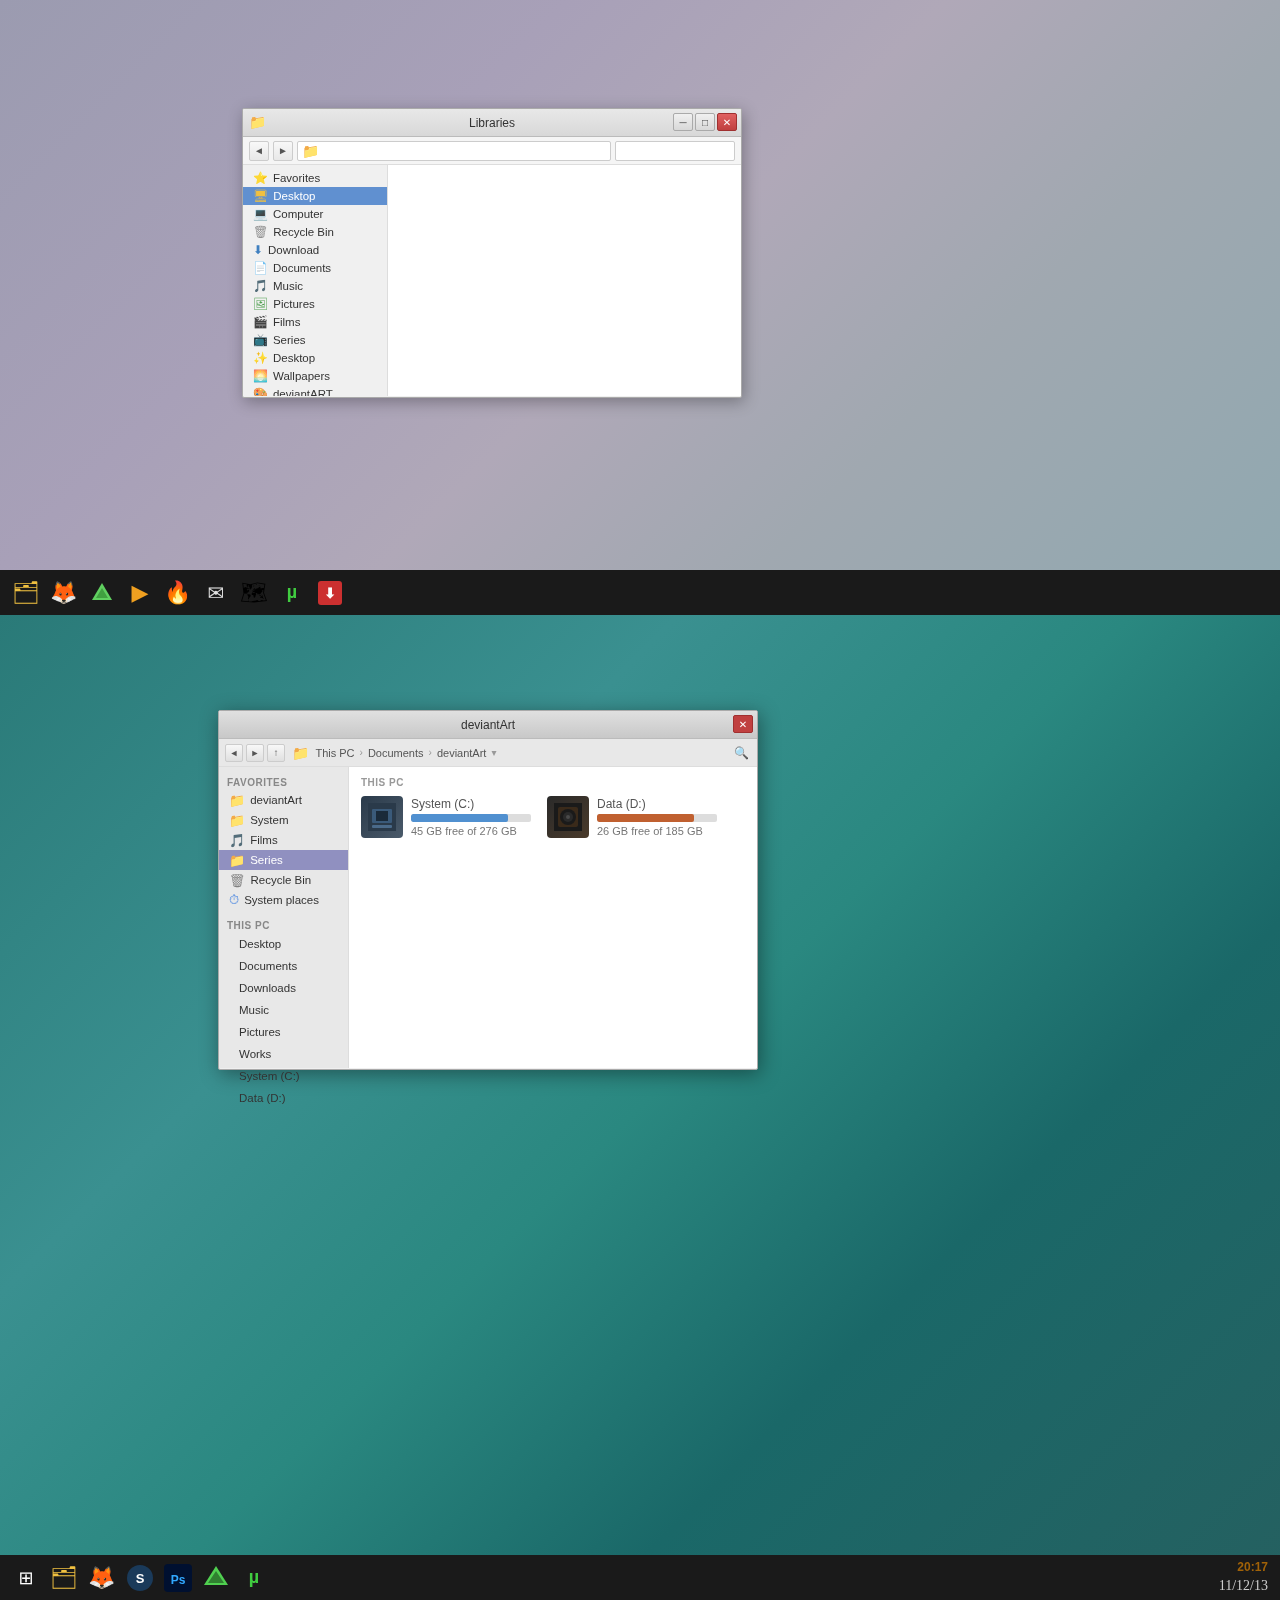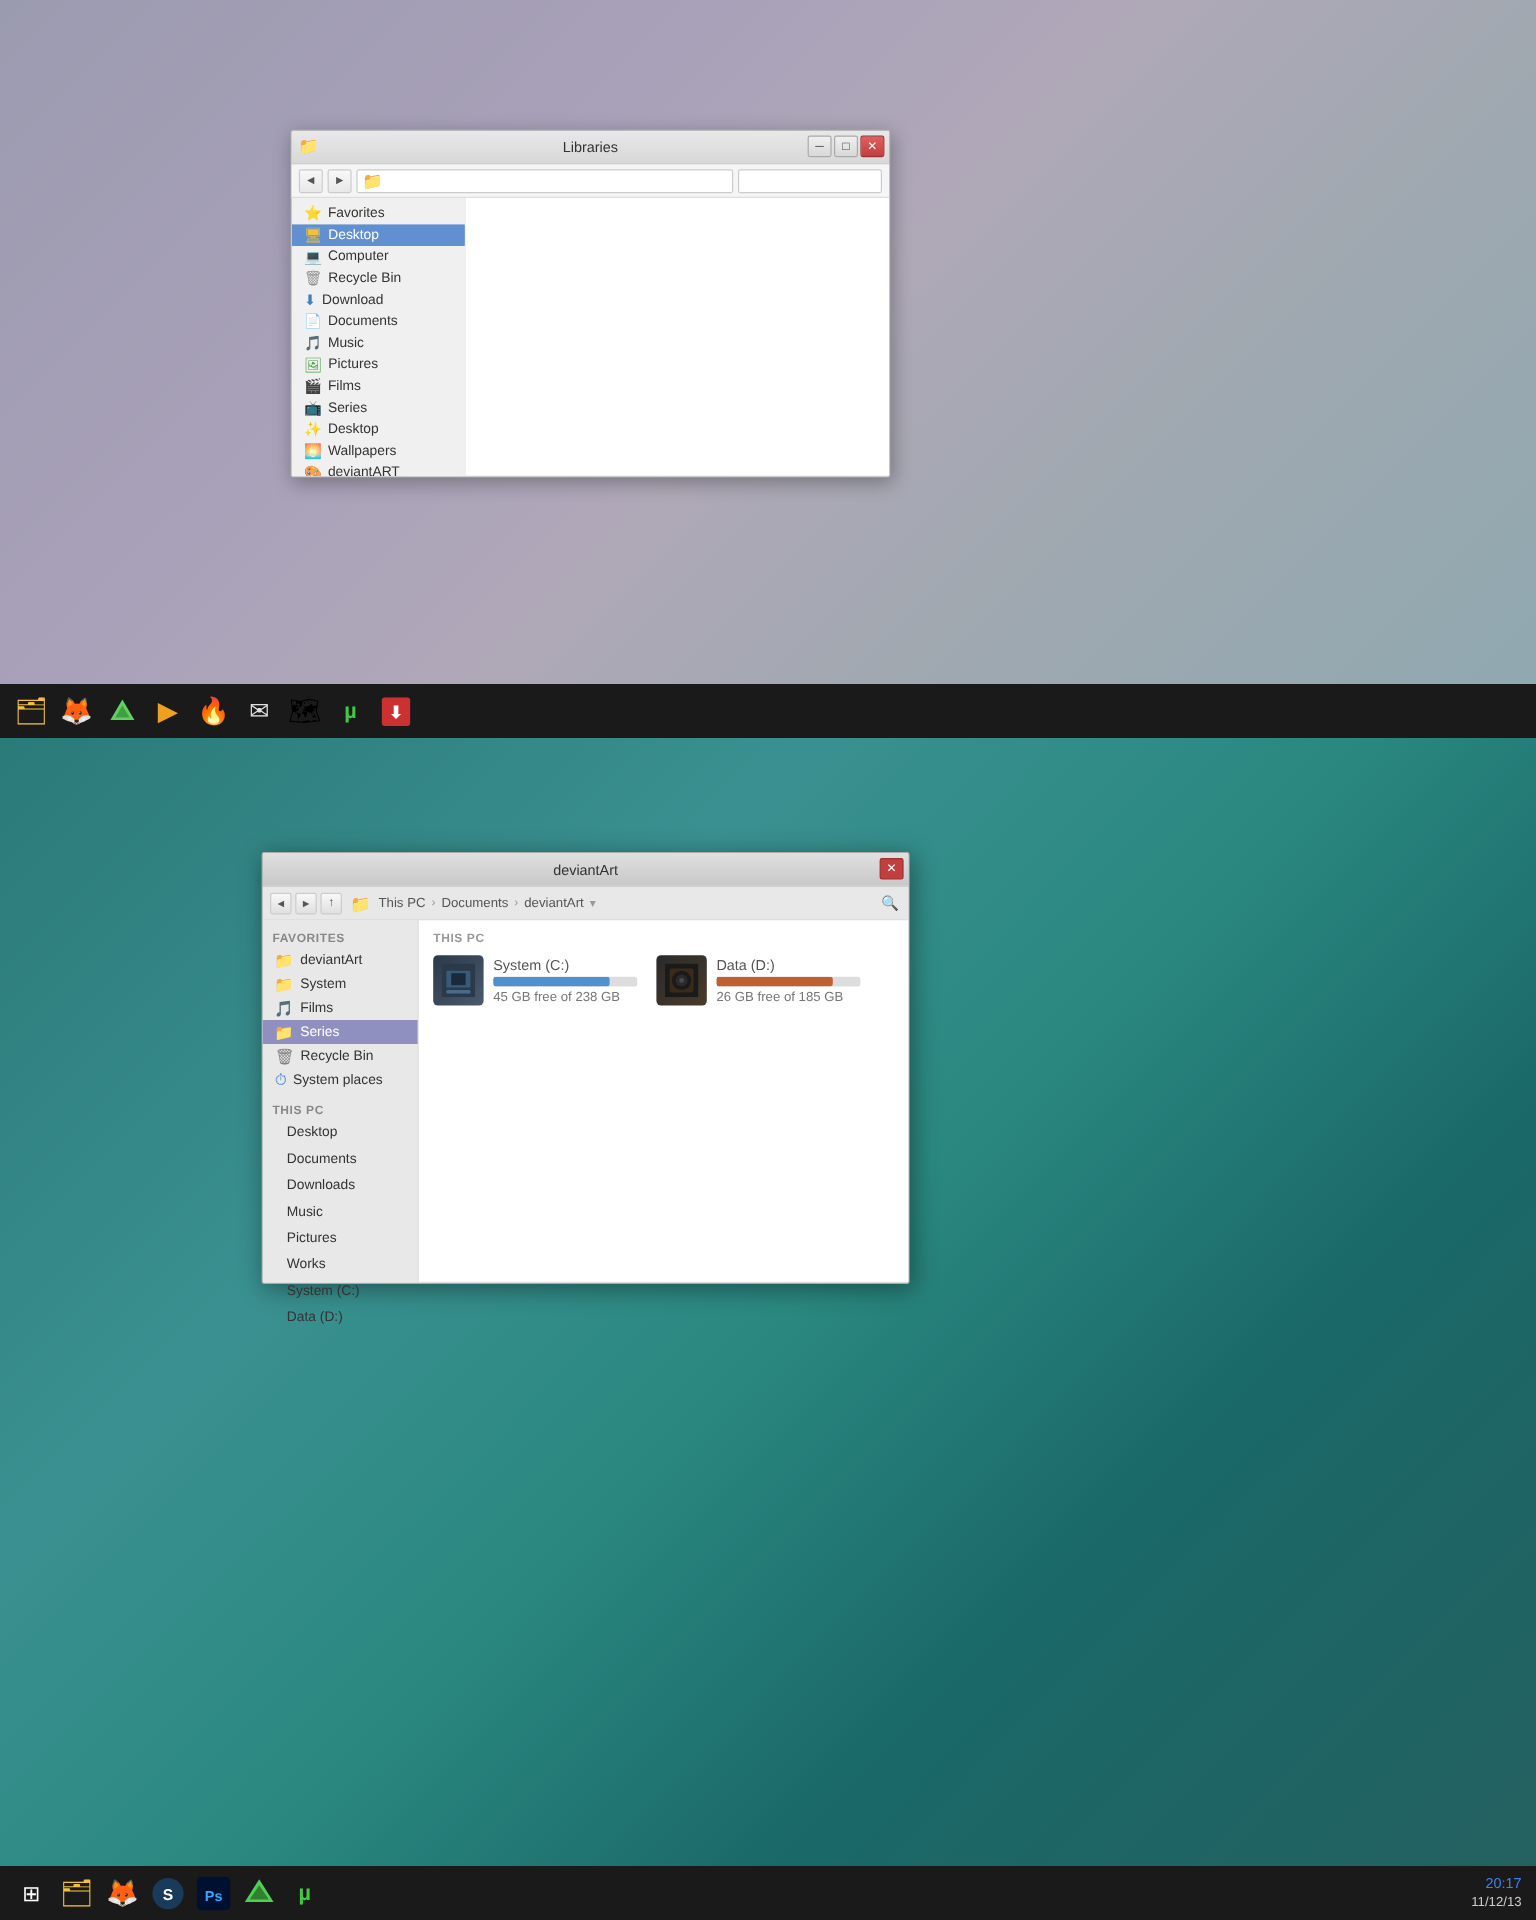--- a/index.html
+++ b/index.html
@@ -611,21 +611,21 @@
                   <rect x="4" y="6" width="20" height="14" rx="1" fill="#3a5a7a"></rect>
                   <rect x="8" y="8" width="12" height="10" fill="#1a2a3a"></rect>
                   <rect x="4" y="22" width="20" height="3" rx="1" fill="#4a6a8a"></rect>
                 </svg>
               </div>
               <div class="drive-info">
                 <span class="drive-name">System (C:)</span>
                 <div class="drive-bar">
                   <div class="drive-bar-fill" style="width:81%;background:#5090d0;"></div>
                 </div>
-                <span class="drive-size">45 GB free of 238 GB</span>
+                <span class="drive-size">45 GB free of 276 GB</span>
               </div>
             </div>
           </div>
 
           <div class="drive-item">
             <div class="drive-header">
               <div class="drive-icon" style="background: linear-gradient(135deg, #2a2a2a, #4a3a2a);">
                 <svg width="28" height="28" viewBox="0 0 28 28">
                   <rect width="28" height="28" fill="#1a1a1a"></rect>
                   <rect x="4" y="4" width="20" height="20" rx="2" fill="#3a2a1a"></rect>
@@ -665,17 +665,17 @@
       </svg>
     </div>
     <div class="taskbar-icon">
       <svg width="28" height="28" viewBox="0 0 28 28">
         <polygon points="14,2 26,21 2,21" fill="#50d050"></polygon>
         <polygon points="14,7 22,19 6,19" fill="#308030"></polygon>
       </svg>
     </div>
     <div class="taskbar-icon" style="color:#40cc40;font-size:18px;font-weight:bold;">µ</div>
     <div class="taskbar-time">
-      <div style="color:#3b82f6;font-weight:normal;">20:17</div>
-      <div style="color:#ccc;font-size:11px;">11/12/13</div>
+      <div style="color:#a16207;font-weight:bold;">20:17</div>
+      <div style="color:#ccc;font-size:14px;font-family:Liberation Serif, serif;">11/12/13</div>
     </div>
   </div>
 </div>
 
 </body></html>

